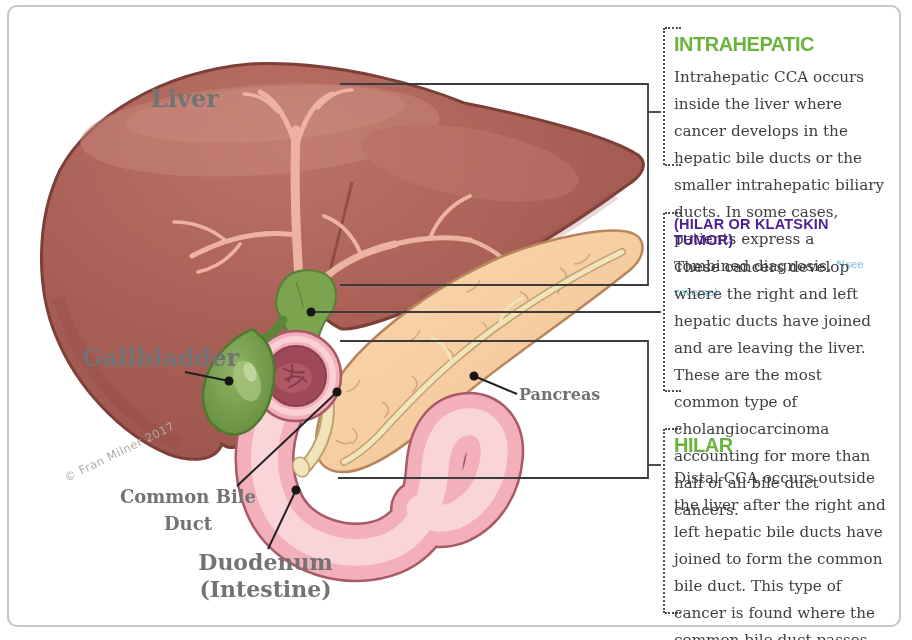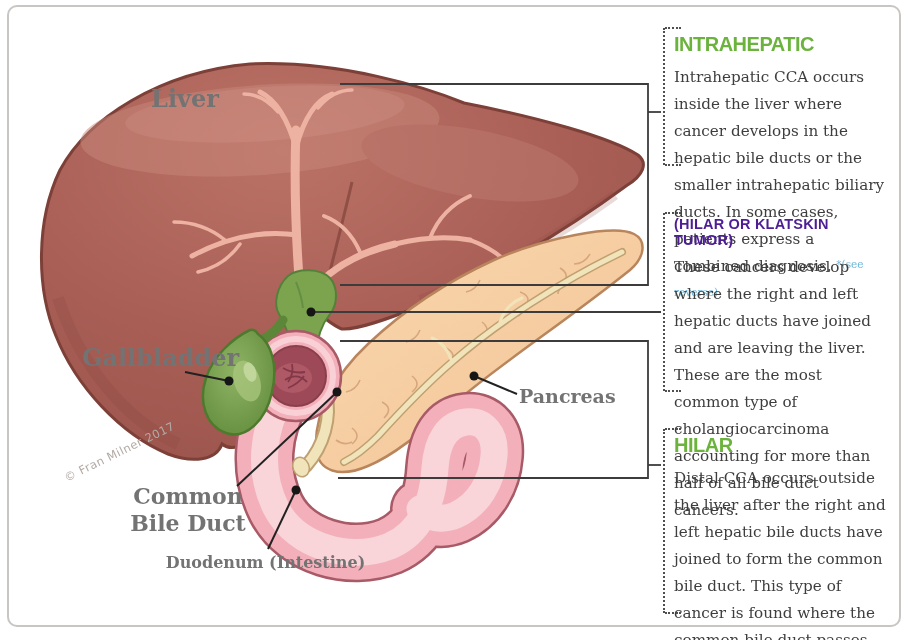--- a/index.html
+++ b/index.html
@@ -14,25 +14,25 @@
   }
   svg.art{position:absolute;left:0;top:0;}
 
   
   .organ-label{
     position:absolute;color:#737373;font-weight:bold;
     font-family:"DejaVu Serif",serif;white-space:nowrap;
   }
   #label-liver{left:151px;top:84px;font-size:24px;}
   #label-gallbladder{left:82px;top:343px;font-size:24px;text-align:right;}
-  #label-pancreas{left:519px;top:385px;font-size:19px;}
+  #label-pancreas{left:519px;top:385px;font-size:16px;}
   #label-cbd{left:107px;top:483px;width:162px;text-align:center;
+             font-size:18px;line-height:27px;white-space:normal;}
+  #label-duodenum{left:163px;top:549px;width:205px;text-align:center;
              font-size:22px;line-height:27px;white-space:normal;}
-  #label-duodenum{left:163px;top:549px;width:205px;text-align:center;
-             font-size:16px;line-height:27px;white-space:normal;}
   .credit{
     position:absolute;left:62px;top:472px;transform:rotate(-26deg);
     transform-origin:0 0;color:#b3aaa5;font-size:11.5px;
     font-family:"DejaVu Sans",sans-serif;letter-spacing:.5px;white-space:nowrap;
   }
 
   
   .note{
     position:absolute;left:663px;width:224px;box-sizing:border-box;
     border-left:2px dotted #4f4f4f;padding:2px 0 0 9px;

